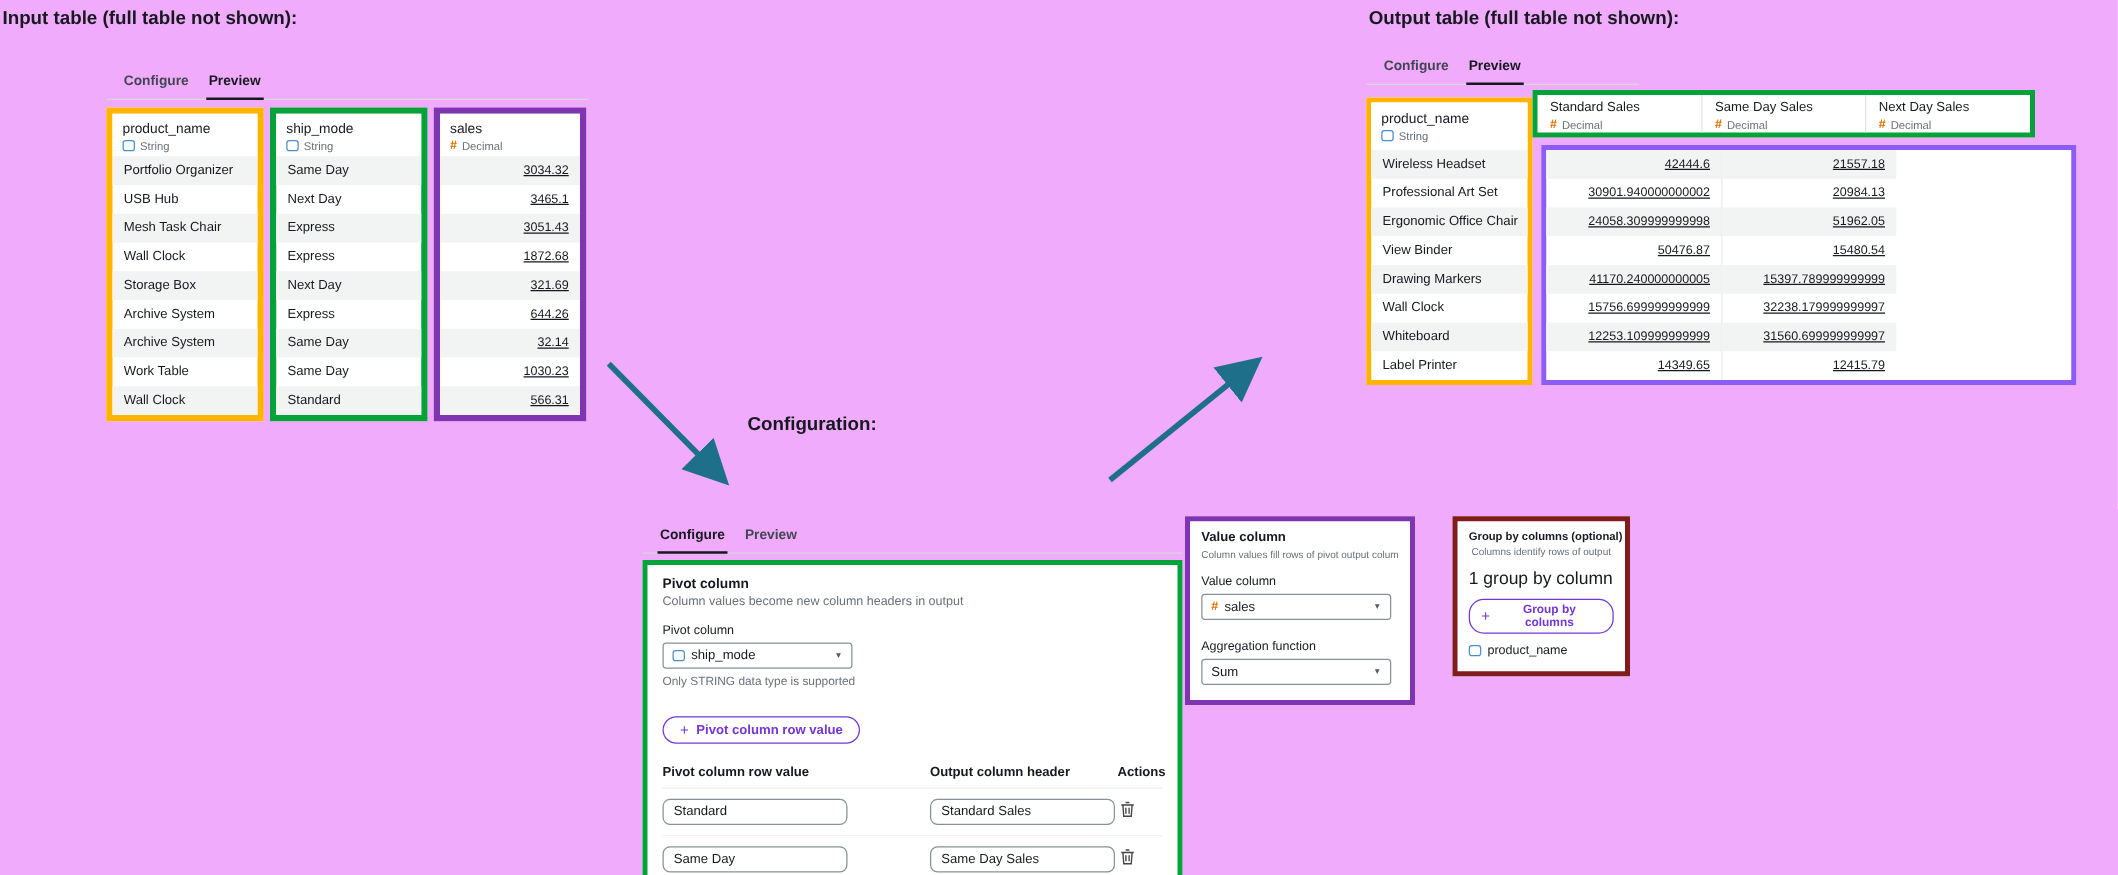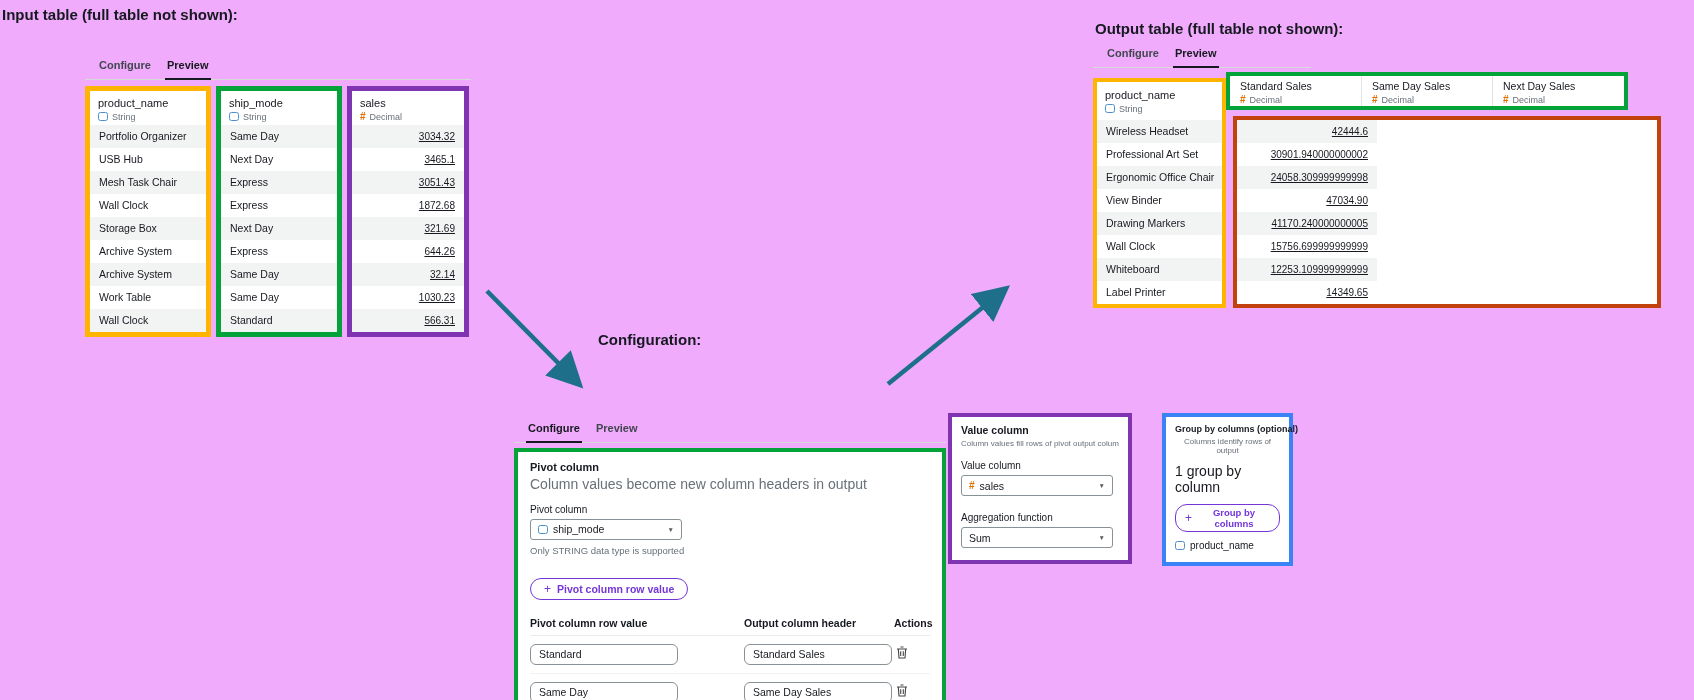--- a/index.html
+++ b/index.html
@@ -38,30 +38,30 @@
   .output-panel { position: absolute; left: 1093px; top: 43px; width: 575px; }
   .output-panel .tabstrip { width: 218px; }
   .out-wrap { position: relative; margin-top: 4px; height: 245px; }
   .out-group { position: absolute; left: 0; top: 6px; width: 133px; border: 4px solid #FFB400; background: #fff; }
   .out-group .colhead { height: 38px; padding-top: 7px; }
   .out-headers { position: absolute; left: 133px; top: 0; width: 402px; height: 38px;
                  border: 4px solid #04A339; background: #fff; display: flex; }
   .out-headers .hcell { width: 131px; padding: 4px 0 0 10px; }
   .out-headers .hcell + .hcell { border-left: 1px solid #e3e3e3; }
   .out-headers .cname { font-size: 10.5px; }
-  .out-values { position: absolute; left: 140px; top: 44px; width: 428px; border: 4px solid #c2410c;
+  .out-values { position: absolute; left: 140px; top: 44px; width: 428px; border: 4px solid #8b5cf6;
                 background: #fff; display: flex; }
   .out-values .vcol { width: 140px; }
   .out-values .vcol + .vcol { border-left: 1px solid #ebebeb; }
 
   
   .config-panel { position: absolute; left: 514px; top: 418px; width: 432px; }
   .cfg-box { margin-top: 5px; border: 4px solid #04A339; background: #fff; padding: 9px 12px 14px; }
   .sec-h { font-size: 11px; font-weight: bold; }
-  .sec-d { font-size: 14px; color: #687078; margin-top: 3px; }
+  .sec-d { font-size: 10px; color: #687078; margin-top: 3px; }
   .fld-l { font-size: 10px; color: #16191f; margin: 12px 0 4px; }
   .select { display: flex; align-items: center; gap: 5px; width: 152px; height: 21px;
             border: 1px solid #879196; border-radius: 3px; padding: 0 7px; background: #fff; cursor: pointer; }
   .select .lbl { font-size: 10.5px; }
   .caret { margin-left: auto; font-size: 6.5px; color: #545b64; }
   .hint { font-size: 9.5px; color: #687078; margin-top: 5px; }
   .pill-btn { display: inline-flex; align-items: center; gap: 6px; margin: 22px 0 10px;
               border: 1.6px solid #7436D9; color: #7436D9; border-radius: 12px; padding: 3px 13px;
               font-size: 10.5px; font-weight: bold; background: #fff; cursor: pointer; }
   .pill-btn .plus { font-size: 12px; font-weight: normal; }
@@ -72,22 +72,22 @@
   .pgrid-row:last-child { border-bottom: none; padding-bottom: 2px; }
   .tfield { width: 148px; height: 21px; line-height: 19px; border: 1px solid #879196; border-radius: 6px;
             padding: 0 8px; font-size: 10.5px; background: #fff; }
   .trash-btn { background: none; border: none; cursor: pointer; justify-self: start; padding: 0 2px; }
 
   
   .value-box { position: absolute; left: 948px; top: 413px; width: 184px;
                border: 4px solid #7F35B2; background: #fff; padding: 7px 9px 12px; }
   .value-box .sec-d { font-size: 8px; white-space: nowrap; overflow: hidden; }
   .value-box .sec-h { font-size: 10.5px; }
-  .group-box { position: absolute; left: 1162px; top: 413px; width: 131px;
-               border: 4px solid #3b82f6; background: #fff; padding: 7px 9px 11px; }
+  .group-box { position: absolute; left: 1162px; top: 413px; width: 142px;
+               border: 4px solid #7f1d1d; background: #fff; padding: 7px 9px 11px; }
   .group-box .sec-h { font-size: 9px; white-space: nowrap; }
   .group-box .sec-d { font-size: 8px; text-align: center; }
   .count-txt { font-size: 14px; margin-top: 8px; }
   .group-box .pill-btn { margin: 9px 0 8px; font-size: 9.5px; padding: 2px 9px; }
   .gb-item { display: flex; align-items: center; gap: 5px; font-size: 10px; }
 
   .arrows { position: absolute; left: 0; top: 0; width: 1694px; height: 700px; pointer-events: none; }
 </style>
 </head>
 <body>
@@ -99,21 +99,21 @@
       <marker id="ah" markerWidth="9" markerHeight="9" refX="6" refY="4" orient="auto">
         <path d="M0,0 L8,4 L0,8 z" fill="#1D6F8A"></path>
       </marker>
     </defs>
     <line x1="487" y1="291" x2="577" y2="382" stroke="#1D6F8A" stroke-width="4.5" marker-end="url(#ah)"></line>
     <line x1="888" y1="384" x2="1003" y2="291" stroke="#1D6F8A" stroke-width="4.5" marker-end="url(#ah)"></line>
   </svg>
 
   <div class="big-title" style="left:2px; top:6px;">Input table (full table not shown):</div>
   <div class="big-title" style="left:598px; top:331px;">Configuration:</div>
-  <div class="big-title" style="left:1095px; top:20px;">Output table (full table not shown):</div>
+  <div class="big-title" style="left:1095px; top:6px;">Output table (full table not shown):</div>
 
   <div class="input-panel">
     <div class="tabstrip">
       <span class="tab">Configure</span>
       <span class="tab active">Preview</span>
     </div>
     <div class="input-cols">
       <div class="colbox yellow">
         <div class="colhead">
           <div class="cname">product_name</div>
@@ -223,25 +223,35 @@
               <span class="dec-ico">#</span>
               <span>Decimal</span>
             </div>
         </div>
       </div>
       <div class="out-values">
         <div class="vcol rows num">
             <div class="cell">42444.6</div>
             <div class="cell">30901.940000000002</div>
             <div class="cell">24058.309999999998</div>
-            <div class="cell">47034.90</div>
+            <div class="cell">50476.87</div>
             <div class="cell">41170.240000000005</div>
             <div class="cell">15756.699999999999</div>
             <div class="cell">12253.109999999999</div>
             <div class="cell">14349.65</div>
+          </div>
+        <div class="vcol rows num">
+            <div class="cell">21557.18</div>
+            <div class="cell">20984.13</div>
+            <div class="cell">51962.05</div>
+            <div class="cell">15480.54</div>
+            <div class="cell">15397.789999999999</div>
+            <div class="cell">32238.179999999997</div>
+            <div class="cell">31560.699999999997</div>
+            <div class="cell">12415.79</div>
           </div>
       </div>
     </div>
   </div>
 
   <div class="config-panel">
     <div class="tabstrip">
       <span class="tab active">Configure</span>
       <span class="tab">Preview</span>
     </div>

